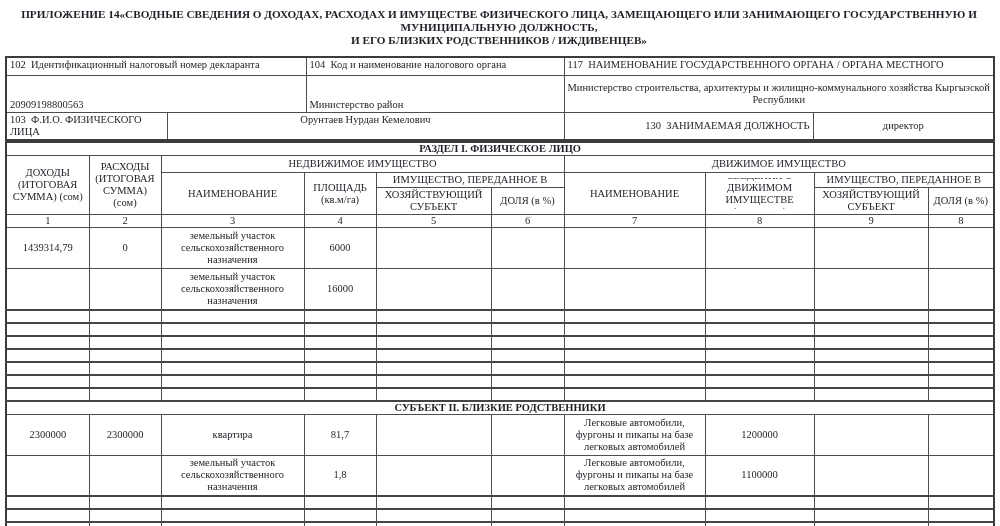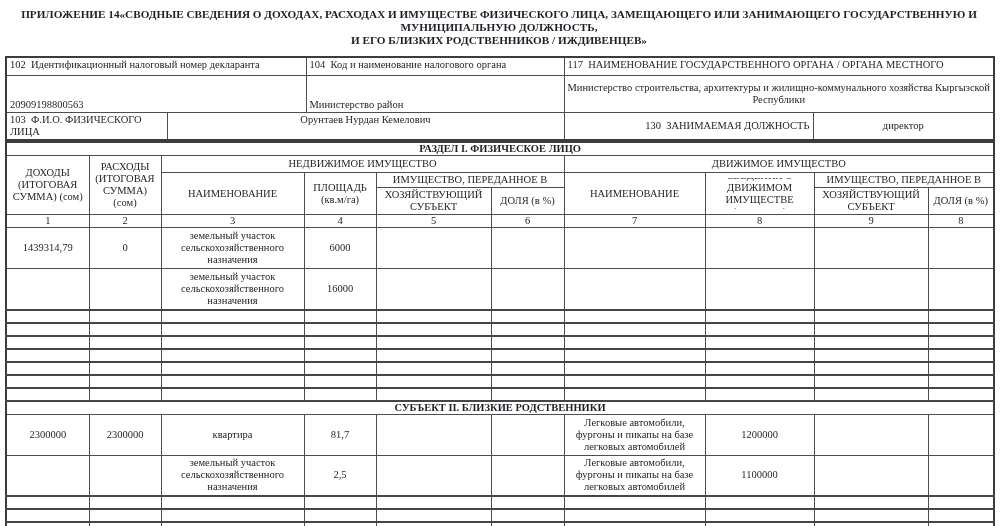--- a/index.html
+++ b/index.html
@@ -271,21 +271,21 @@
           <td></td>
           <td class="tl">Легковые автомобили, фургоны и пикапы на базе легковых автомобилей</td>
           <td>1200000</td>
           <td></td>
           <td></td>
         </tr>
         <tr class="data">
           <td></td>
           <td></td>
           <td class="tl">земельный участок сельскохозяйственного назначения</td>
-          <td>2,5</td>
+          <td>1,8</td>
           <td></td>
           <td></td>
           <td class="tl">Легковые автомобили, фургоны и пикапы на базе легковых автомобилей</td>
           <td>1100000</td>
           <td></td>
           <td></td>
         </tr>
         <tr class="empty">
           <td></td>
           <td></td>

